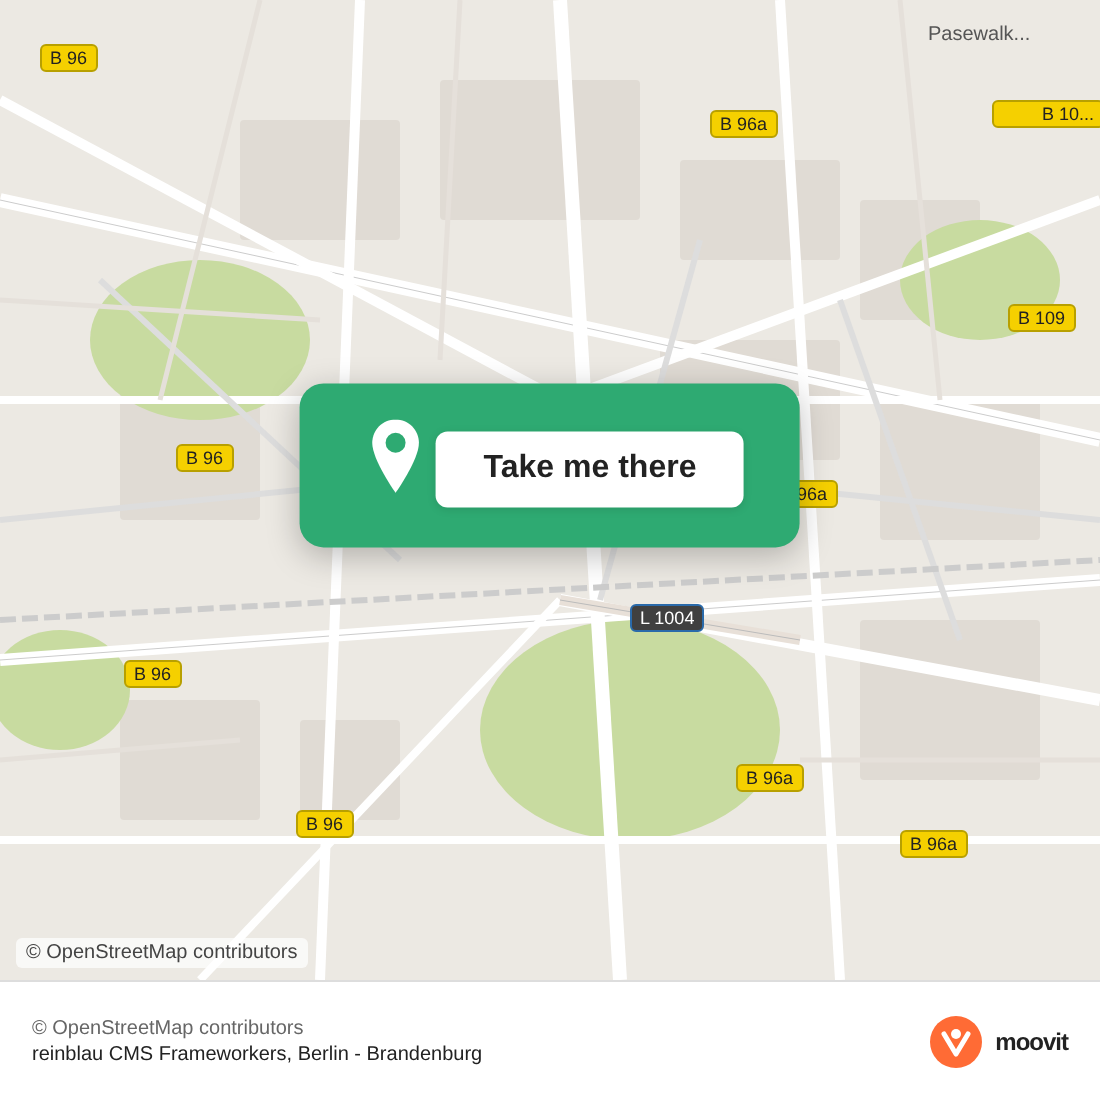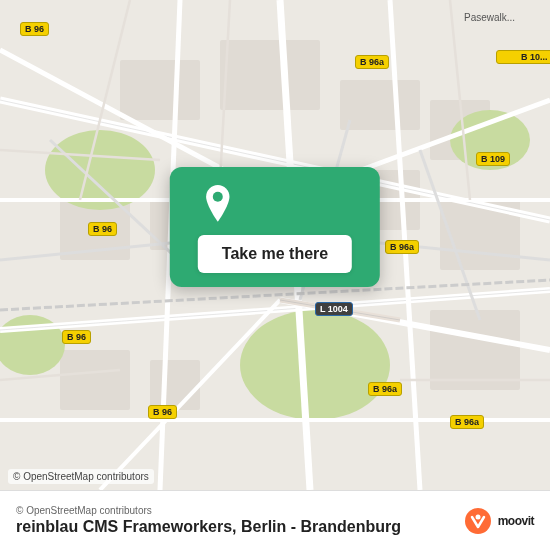--- a/index.html
+++ b/index.html
@@ -69,21 +69,22 @@
     
     .marker-card {
       position: absolute;
       left: 50%;
       top: 50%;
       transform: translate(-50%, -65%);
       background: #2eaa72;
       border-radius: 12px;
       padding: 18px 28px 14px 28px;
       display: flex;
-      flex-direction: column;
+      flex-direction: row;
+      align-items: center;
       box-shadow: 0 4px 16px rgba(0,0,0,0.25);
       z-index: 10;
       min-width: 180px;
     }
 
     .marker-pin {
       width: 40px;
       height: 40px;
       margin-bottom: 10px;
     }
@@ -119,23 +120,23 @@
       justify-content: center;
     }
 
     .copyright-text {
       font-size: 10px;
       color: #666;
       margin-bottom: 2px;
     }
 
     .location-title {
-      font-size: 16px;
-      color: #222;
-      font-weight: 700;
+      font-size: 10px;
+      color: #222;
+      font-weight: 400;
     }
 
     .moovit-logo {
       display: flex;
       align-items: center;
       gap: 6px;
     }
 
     .moovit-icon {
       width: 28px;
@@ -149,21 +150,21 @@
       letter-spacing: -0.5px;
     }
 
     
     .road-badge {
       position: absolute;
       background: #f5d000;
       border: 1.5px solid #b8a000;
       border-radius: 3px;
       font-size: 9px;
-      font-weight: 700;
+      font-weight: 400;
       color: #222;
       padding: 1px 4px;
       white-space: nowrap;
       z-index: 5;
     }
 
     .road-badge-blue {
       background: #404040;
       border-color: #2a6aaa;
       color: white;
@@ -239,21 +240,21 @@
   </svg>
 
   <div class="road-badge" style="left:20px;top:22px;">B 96</div>
   <div class="road-badge" style="left:88px;top:222px;">B 96</div>
   <div class="road-badge" style="left:62px;top:330px;">B 96</div>
   <div class="road-badge" style="left:148px;top:405px;">B 96</div>
   <div class="road-badge" style="left:355px;top:55px;">B 96a</div>
   <div class="road-badge" style="left:385px;top:240px;">B 96a</div>
   <div class="road-badge" style="left:368px;top:382px;">B 96a</div>
   <div class="road-badge" style="left:450px;top:415px;">B 96a</div>
-  <div class="road-badge" style="left:476px;top:152px;">B 109</div>
+  <div class="road-badge" style="left:504px;top:152px;">B 109</div>
   <div class="road-badge" style="left:496px;top:50px;padding-left:24px;">B 10...</div>
   <div class="road-badge road-badge-blue" style="left:315px;top:302px;">L 1004</div>
   <div style="position:absolute;left:464px;top:12px;font-size:10px;color:#555;z-index:5;">Pasewalk...</div>
 
   <div class="marker-card">
     <svg class="marker-pin" viewBox="0 0 40 48" xmlns="http://www.w3.org/2000/svg">
       <path d="M20 0C12.268 0 6 6.268 6 14c0 10.5 14 30 14 30s14-19.5 14-30C34 6.268 27.732 0 20 0z" fill="white"></path>
       <circle cx="20" cy="14" r="6" fill="#2eaa72"></circle>
     </svg>
     <button class="take-me-there-btn">Take me there</button>

